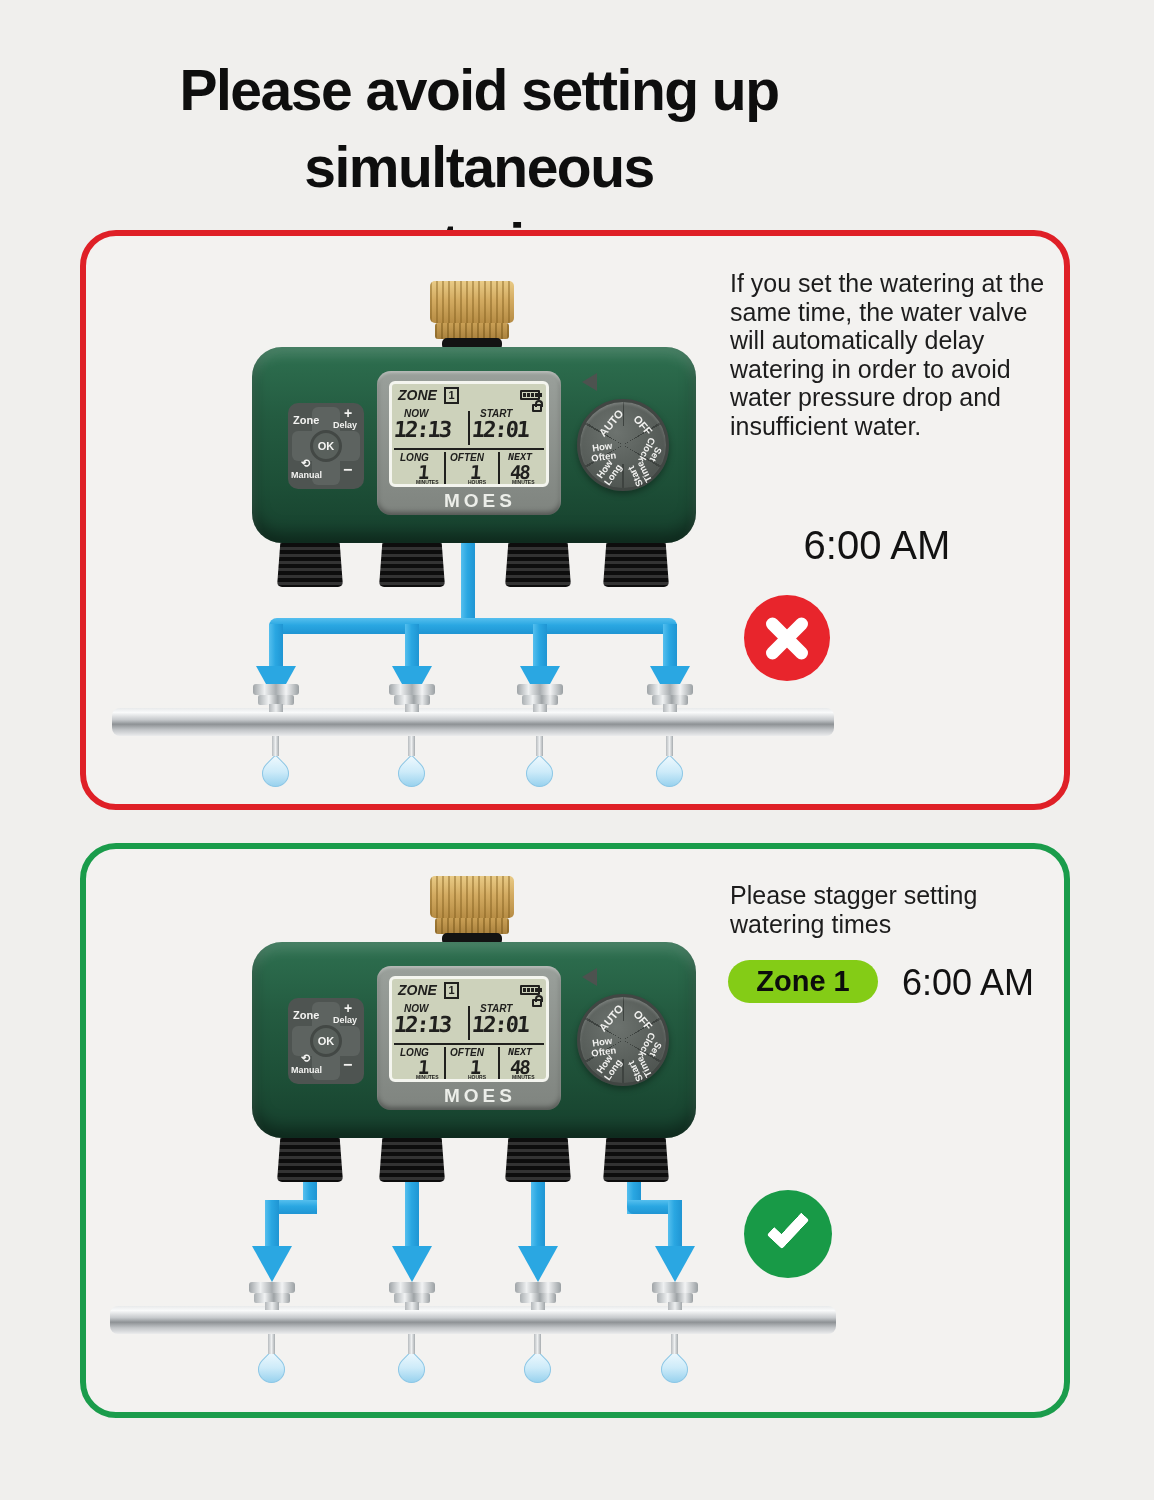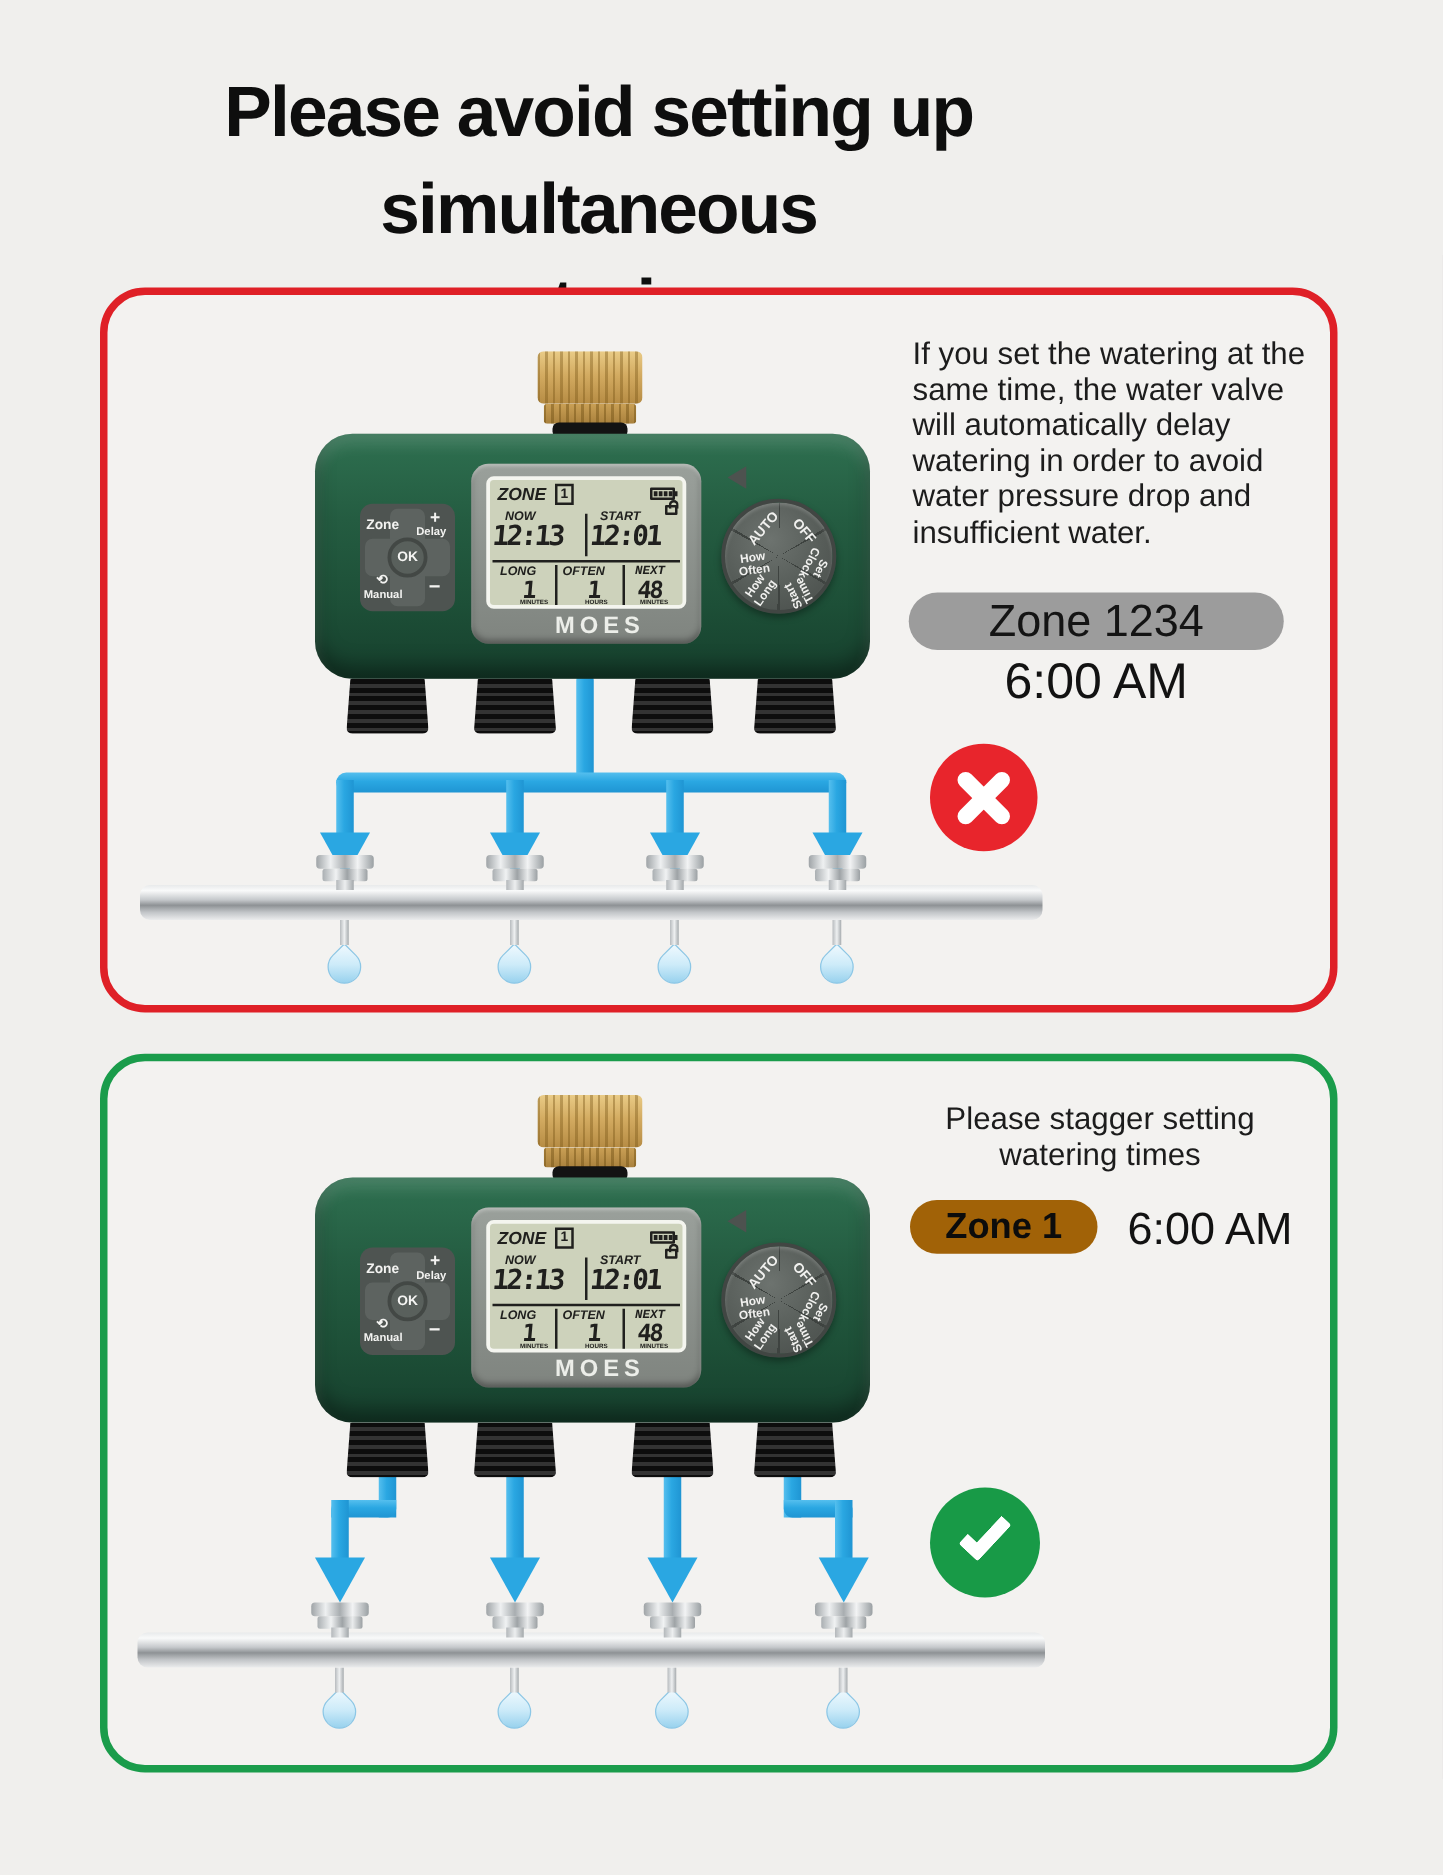--- a/index.html
+++ b/index.html
@@ -18,36 +18,36 @@
     transform:scaleX(1.0);
   }
   
   .case-box { position:absolute; left:80px; width:990px; border-radius:36px; background:#f3f2f0; }
   .case-box.bad  { top:230px; height:580px; border:6px solid #df2027; }
   .case-box.good { top:843px; height:575px; border:6px solid #1a9c4b; }
 
   
   .para { position:absolute; color:#1c1c1c; font-size:25px; line-height:28.5px; }
   .para.bad-desc  { left:730px; top:269px; width:318px; }
-  .para.good-desc { left:730px; top:881px; width:300px;text-align:center; }
+  .para.good-desc { left:730px; top:881px; width:300px; }
 
   .gray-pill {
     position:absolute; left:727px; top:474px; width:300px; height:46px;
     background:#9c9c9c; border-radius:23px;
     color:#141414; font-size:36px; line-height:46px; text-align:center;
   }
   .big-time {
     position:absolute; left:727px; top:521px; width:300px;
     color:#121212; font-size:40px; line-height:48px; text-align:center;
   }
 
   .sched-row { position:absolute; left:728px; height:43px; }
   .sched-pill {
     display:inline-block; width:150px; height:43px; vertical-align:top;
-    background:#a16207; border-radius:22px;
+    background:#84cc16; border-radius:22px;
     color:#0c0c0c; font-size:29px; font-weight:bold; line-height:43px; text-align:center;
   }
   .sched-time {
     display:inline-block; margin-left:24px; vertical-align:top;
     color:#121212; font-size:36px; line-height:45px;
   }
 
   
   .verdict { position:absolute; border-radius:50%; }
   .verdict.x { left:744px; top:595px; width:86px; height:86px; background:#e8252c; }
@@ -287,21 +287,20 @@
       <div class="dlbl d-often">How Often</div>
     </div>
   </div>
   <div class="outlet o1"></div>
   <div class="outlet o2"></div>
   <div class="outlet o3"></div>
   <div class="outlet o4"></div>
 </div>
 
   <div class="para bad-desc">If you set the watering at the same time, the water valve will automatically delay watering in order to avoid water pressure drop and insufficient water.</div>
-  <div class="gray-pill">Zone 1234</div>
   <div class="big-time">6:00 AM</div>
 
   <div class="pipe-seg blue" style="left:461px; top:540px; width:14px; height:90px; border-radius:4px;"></div>
   <div class="pipe-seg blue-h" style="left:269px; top:618px; width:408px; height:16px; border-radius:8px;"></div>
   <div class="pipe-seg blue" style="left:269px; top:624px; width:14px; height:44px;"></div>
   <div class="pipe-seg blue" style="left:405px; top:624px; width:14px; height:44px;"></div>
   <div class="pipe-seg blue" style="left:533px; top:624px; width:14px; height:44px;"></div>
   <div class="pipe-seg blue" style="left:663px; top:624px; width:14px; height:44px;"></div>
   <div class="arrow-head" style="left:256px; top:666px;"></div>
   <div class="arrow-head" style="left:392px; top:666px;"></div>

